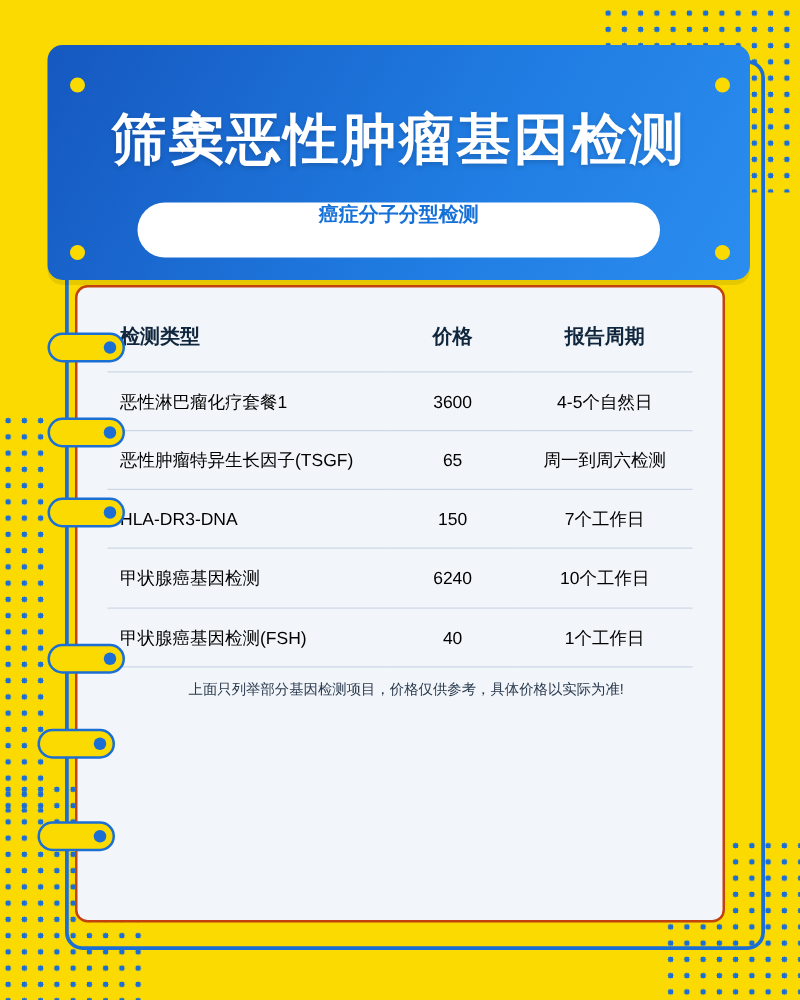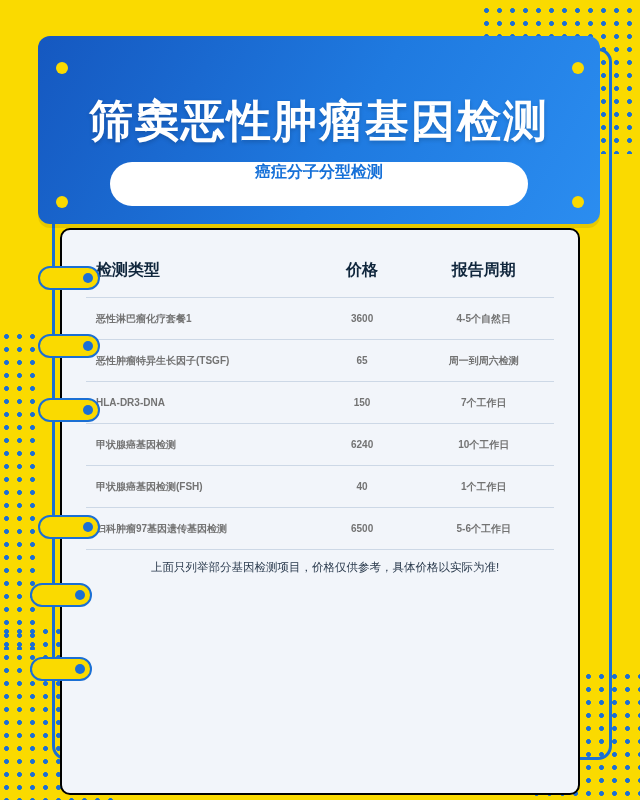--- a/index.html
+++ b/index.html
@@ -41,21 +41,21 @@
     left: 38px;
     top: 36px;
     width: 562px;
     height: 188px;
     background: linear-gradient(120deg, #1558c0 0%, #1f7ae0 55%, #2b8df0 100%);
     border-radius: 12px;
     box-shadow: 0 4px 0 rgba(0,0,0,0.08);
   }
   .header-title {
     position: absolute;
-    top: 56px;
+    top: 46px;
     left: 0;
     width: 100%;
     text-align: center;
     color: #ffffff;
     font-size: 44px;
     font-weight: bold;
     letter-spacing: 2px;
     text-shadow: 0 2px 4px rgba(0,0,0,0.18);
   }
   .header-pill {
@@ -90,40 +90,39 @@
   .hdot.b { right: 56px; top: 62px; }
   .hdot.c { left: 56px; top: 196px; }
   .hdot.d { right: 56px; top: 196px; }
 
   
   .card {
     position: absolute;
     left: 60px;
     top: 228px;
     width: 520px;
-    height: 567px;
+    height: 510px;
     background: #f2f5fa;
-    border: 2px solid #000000;
+    border: 2px solid #c2410c;
     border-radius: 10px;
     padding: 14px 24px 10px 24px;
   }
 
   table {
     width: 100%;
     border-collapse: collapse;
     table-layout: fixed;
   }
   th, td {
     padding: 14px 4px;
     text-align: center;
-    font-size: 10px;
-    color: #737373;
+    font-size: 14px;
+    color: #000000;
     border-bottom: 1px solid #cdd8e6;
     line-height: 1.3;
-    font-weight: bold;
   }
   th {
     font-size: 16px;
     font-weight: bold;
     color: #10263c;
     padding-top: 16px;
     padding-bottom: 16px;
   }
   th.c1, td.c1 { text-align: left; width: 48%; padding-left: 10px; }
   th.c2, td.c2 { width: 22%; }
@@ -215,25 +214,20 @@
       <tr>
         <td class="c1">甲状腺癌基因检测</td>
         <td class="c2">6240</td>
         <td class="c3">10个工作日</td>
       </tr>
       <tr>
         <td class="c1">甲状腺癌基因检测(FSH)</td>
         <td class="c2">40</td>
         <td class="c3">1个工作日</td>
       </tr>
-      <tr>
-        <td class="c1">妇科肿瘤97基因遗传基因检测</td>
-        <td class="c2">6500</td>
-        <td class="c3">5-6个工作日</td>
-      </tr>
     </tbody>
   </table>
   <div class="note">上面只列举部分基因检测项目，价格仅供参考，具体价格以实际为准!</div>
 </div>
 
 <div class="pin p1"></div>
 <div class="pin p2"></div>
 <div class="pin p3"></div>
 <div class="pin p4"></div>
 <div class="pin p5"></div>

